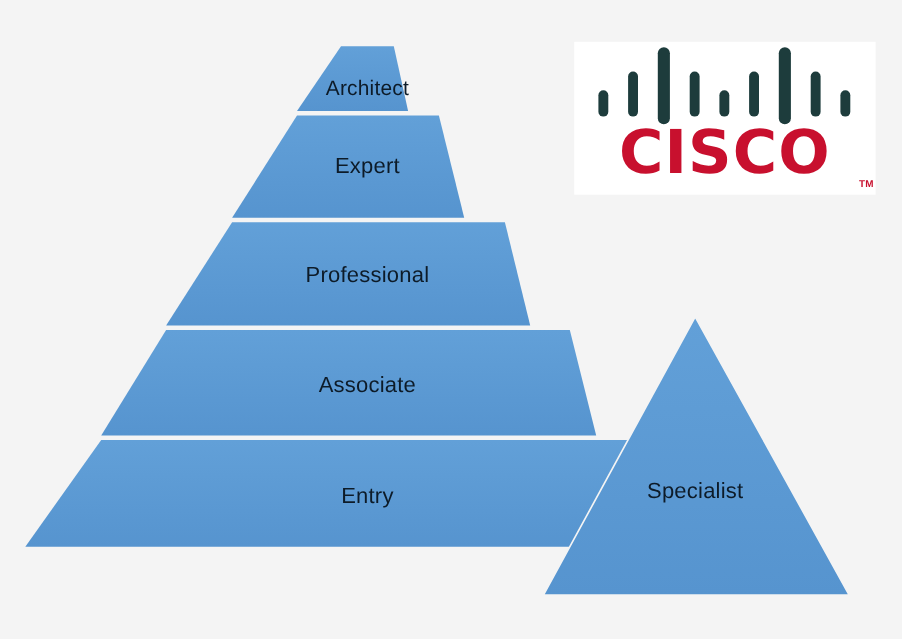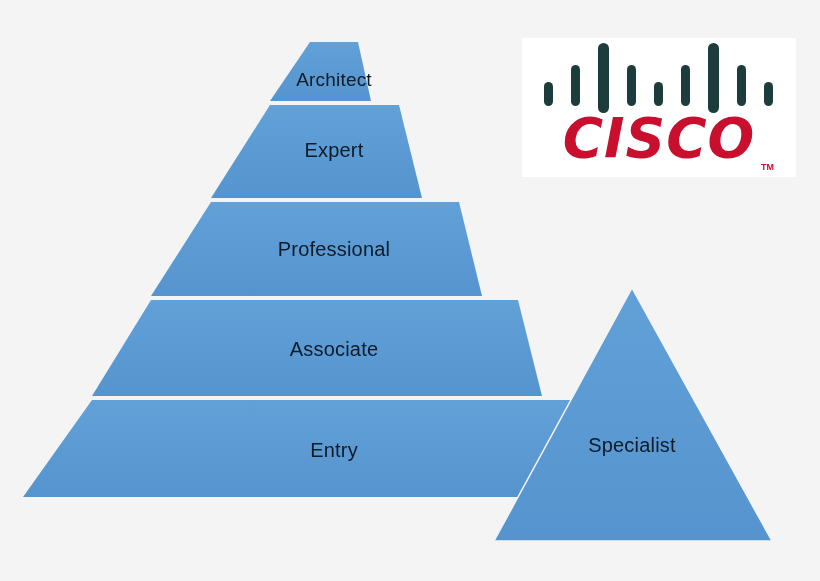--- a/index.html
+++ b/index.html
@@ -61,25 +61,24 @@
     width: 274px;
     height: 56px;
     text-align: center;
     font-family: "DejaVu Sans", sans-serif;
     font-size: 55px;
     font-weight: bold;
     color: #c8102e;
     letter-spacing: 1px;
     line-height: 56px;
     white-space: nowrap;
-    font-style: italic;
   }
   .cisco-tm {
     position: absolute;
-    right: 22px;
+    right: 2px;
     bottom: 5px;
     font-family: "Liberation Sans", sans-serif;
     font-size: 9px;
     color: #c8102e;
     font-weight: bold;
     text-align: right;
   }
 </style>
 </head>
 <body>

